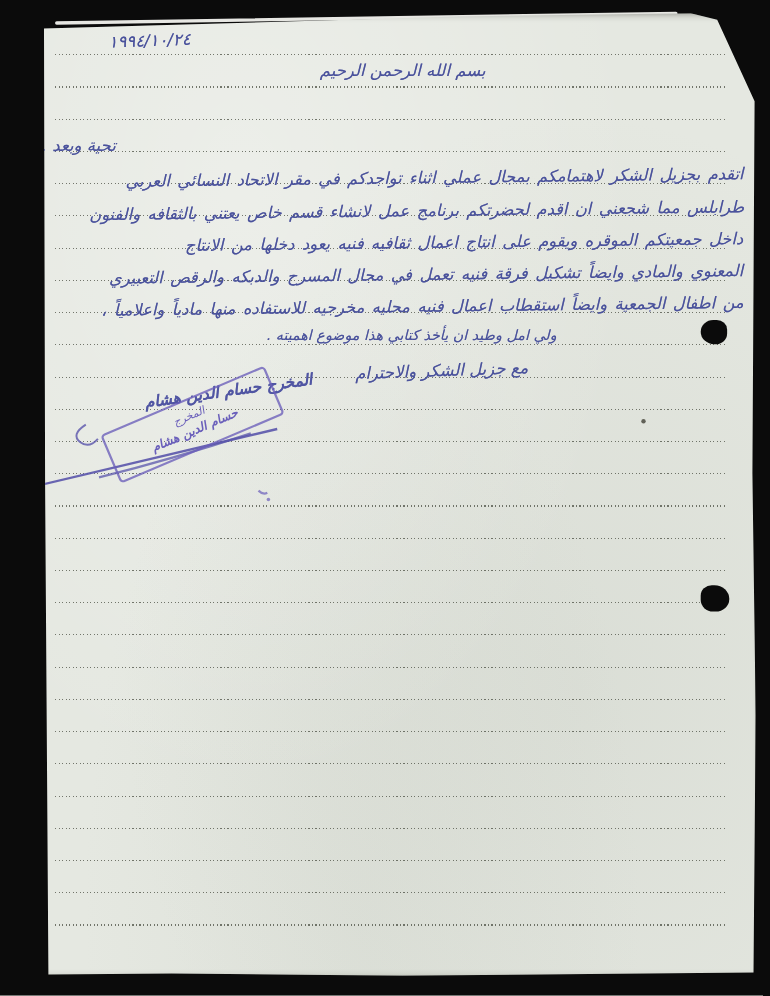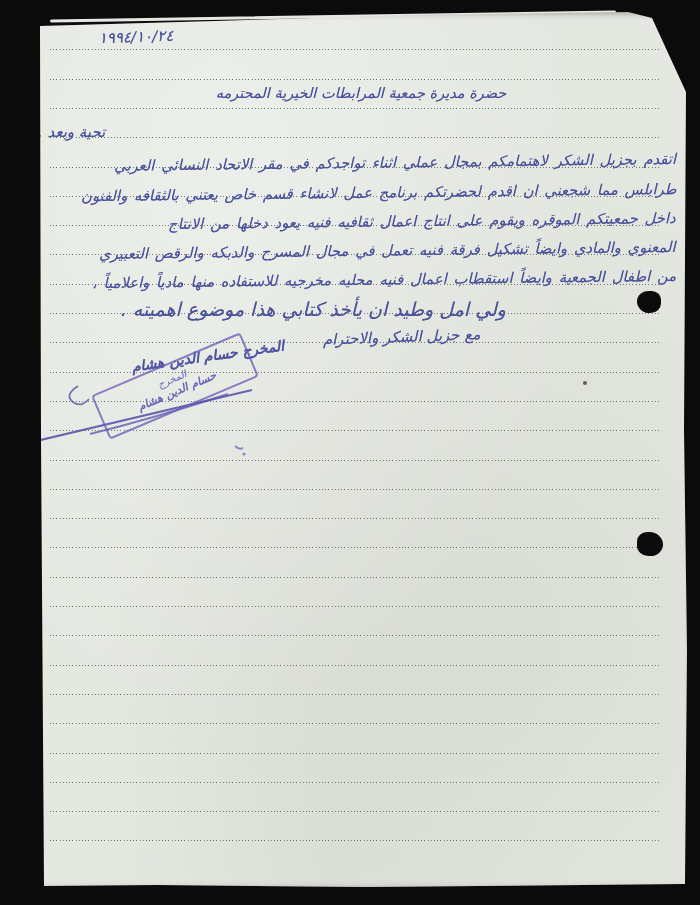--- a/index.html
+++ b/index.html
@@ -34,21 +34,21 @@
     font-style:italic;color:#4a529c;
     font-family:"DejaVu Sans", sans-serif;
     text-shadow:0 0 .4px rgba(74,82,156,.6);
   }
   .date{left:44px;top:18px;width:112px;font-size:15px;text-align:center;letter-spacing:1px;transform:rotate(-2deg);}
   .basmala{left:240px;top:45px;width:180px;font-size:15px;text-align:center;}
   .addressee{left:170px;top:75px;width:310px;font-size:14.5px;text-align:center;}
   .salutation{left:2px;top:113px;font-size:15px;font-style:italic;}
   .bodyline{right:12px;font-size:14.8px;word-spacing:2px;transform:rotate(-.7deg);transform-origin:right center;}
   .b0{top:140px;} .b1{top:170px;} .b2{top:199px;} .b3{top:228px;} .b4{top:257px;}
-  .hope{left:150px;top:288px;width:320px;font-size:19px;text-align:left;}
+  .hope{left:150px;top:288px;width:320px;font-size:13px;text-align:right;}
   .closing{left:268px;top:318px;width:195px;font-size:15px;text-align:center;transform:rotate(-2deg);}
   .sigscript{left:95px;top:338px;font-size:14px;font-weight:bold;transform:rotate(-8deg);color:#5055a3;}
   .stamp{
     position:absolute;left:58px;top:352px;width:158px;height:44px;
     border:2px solid rgba(106,93,186,.78);border-radius:4px;
     transform:rotate(-23deg);
     display:flex;flex-direction:column;justify-content:center;align-items:center;
     color:rgba(100,88,184,.95);direction:rtl;font-style:italic;
   }
   .stamp .s1{font-size:10px;line-height:12px;}
@@ -65,21 +65,21 @@
 </style>
 </head>
 <body>
 
 <div class="edge-highlight"></div>
 
 <div class="paper">
   <div class="lines"></div>
 
   <div class="hw date">١٩٩٤/١٠/٢٤</div>
-  <div class="hw addressee">حضرة مديرة جمعية المرابطات الخيرية المحترمه</div>
+  <div class="hw basmala">بسم الله الرحمن الرحيم</div>
   <div class="hw salutation">تحية وبعد .</div>
 
   <div class="hw bodyline b0">اتقدم بجزيل الشكر لاهتمامكم بمجال عملي اثناء تواجدكم في مقر الاتحاد النسائي العربي</div>
   <div class="hw bodyline b1">طرابلس مما شجعني ان اقدم لحضرتكم برنامج عمل لانشاء قسم خاص يعتني بالثقافه والفنون</div>
   <div class="hw bodyline b2">داخل جمعيتكم الموقره ويقوم على انتاج اعمال ثقافيه فنيه يعود دخلها من الانتاج</div>
   <div class="hw bodyline b3">المعنوي والمادي وايضاً تشكيل فرقة فنيه تعمل في مجال المسرح والدبكه والرقص التعبيري</div>
   <div class="hw bodyline b4">من اطفال الجمعية وايضاً استقطاب اعمال فنيه محليه مخرجيه للاستفاده منها مادياً واعلامياً ،</div>
 
   <div class="hw hope">ولي امل وطيد ان يأخذ كتابي هذا موضوع اهميته .</div>
   <div class="hw closing">مع جزيل الشكر والاحترام</div>

